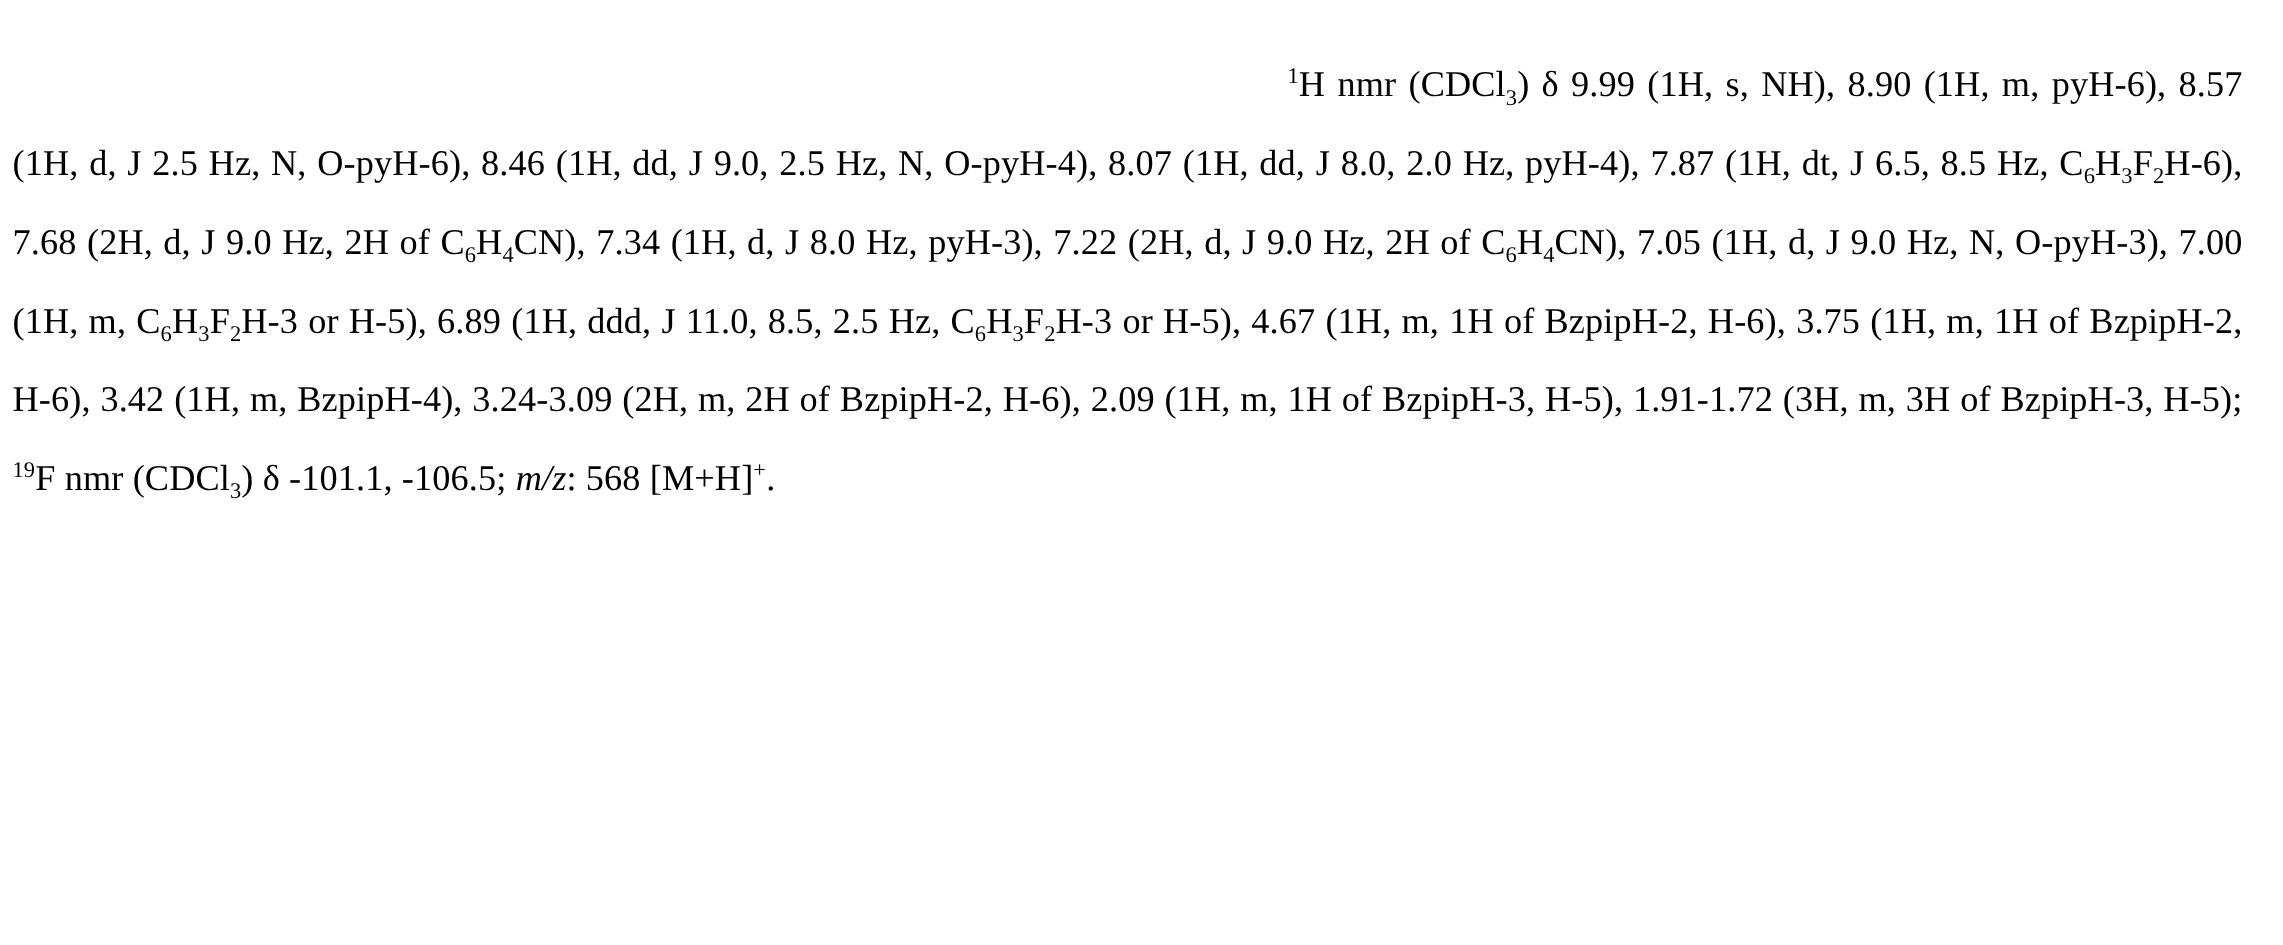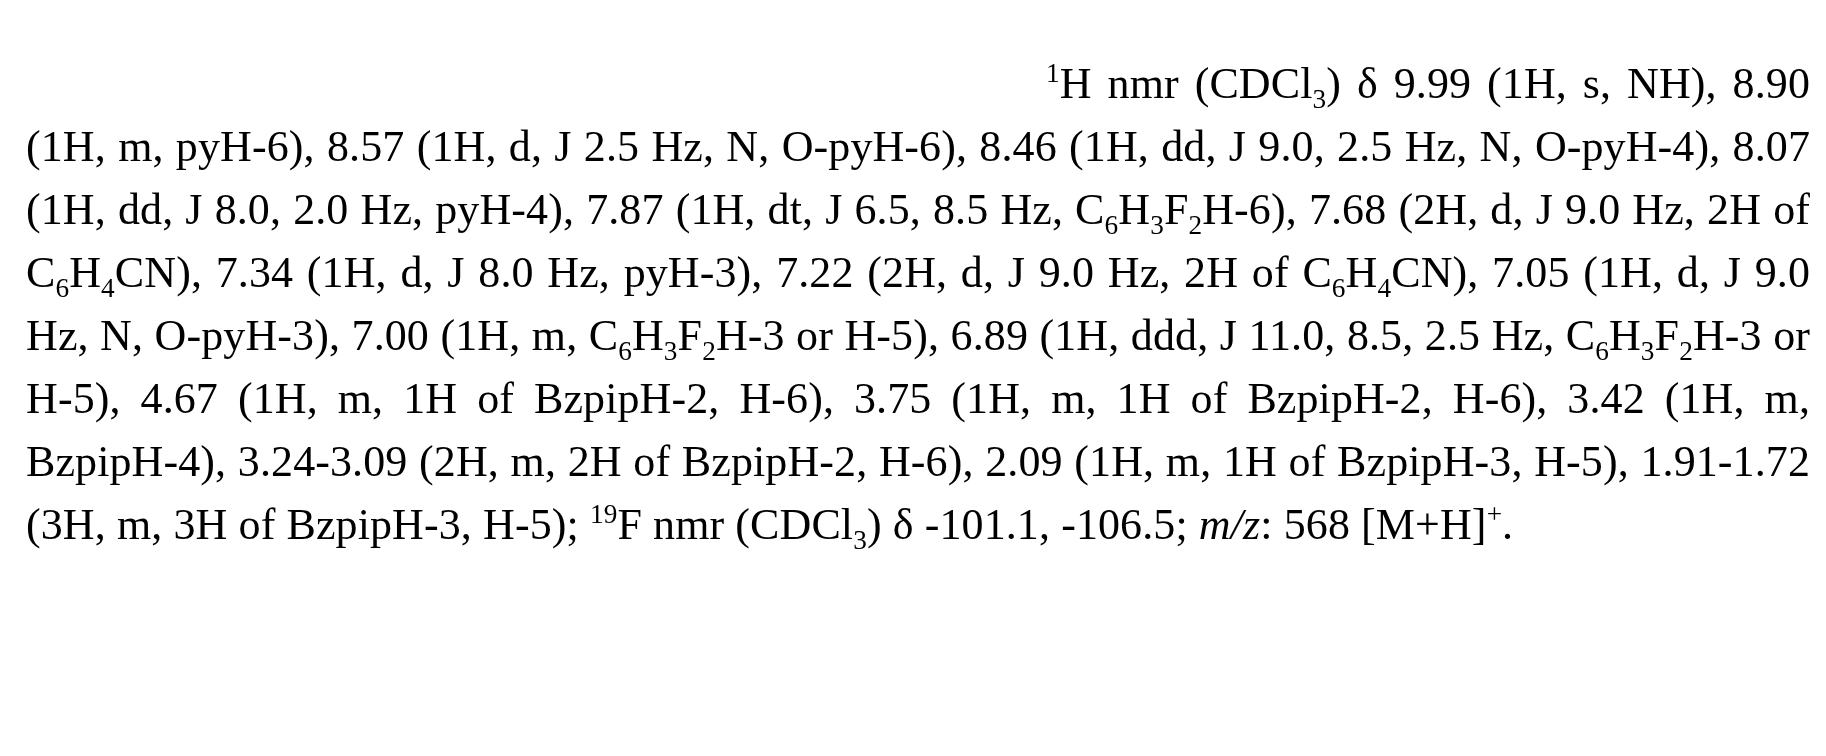--- a/index.html
+++ b/index.html
@@ -9,25 +9,25 @@
   }
   .page {
     position: relative;
     width: 1826px;
     height: 756px;
     background: #ffffff;
     overflow: hidden;
   }
   .doc-body {
     position: absolute;
-    left: 26px;
+    left: 10px;
     top: 8px;
     width: 1784px;
     font-family: "Liberation Serif", "DejaVu Serif", serif;
-    font-size: 44px;
+    font-size: 29px;
     line-height: 63px;
     color: #000000;
     text-align: justify;
     text-justify: inter-word;
     letter-spacing: 0.1px;
   }
   .doc-body .indent {
     display: inline-block;
     width: 1020px;
   }

